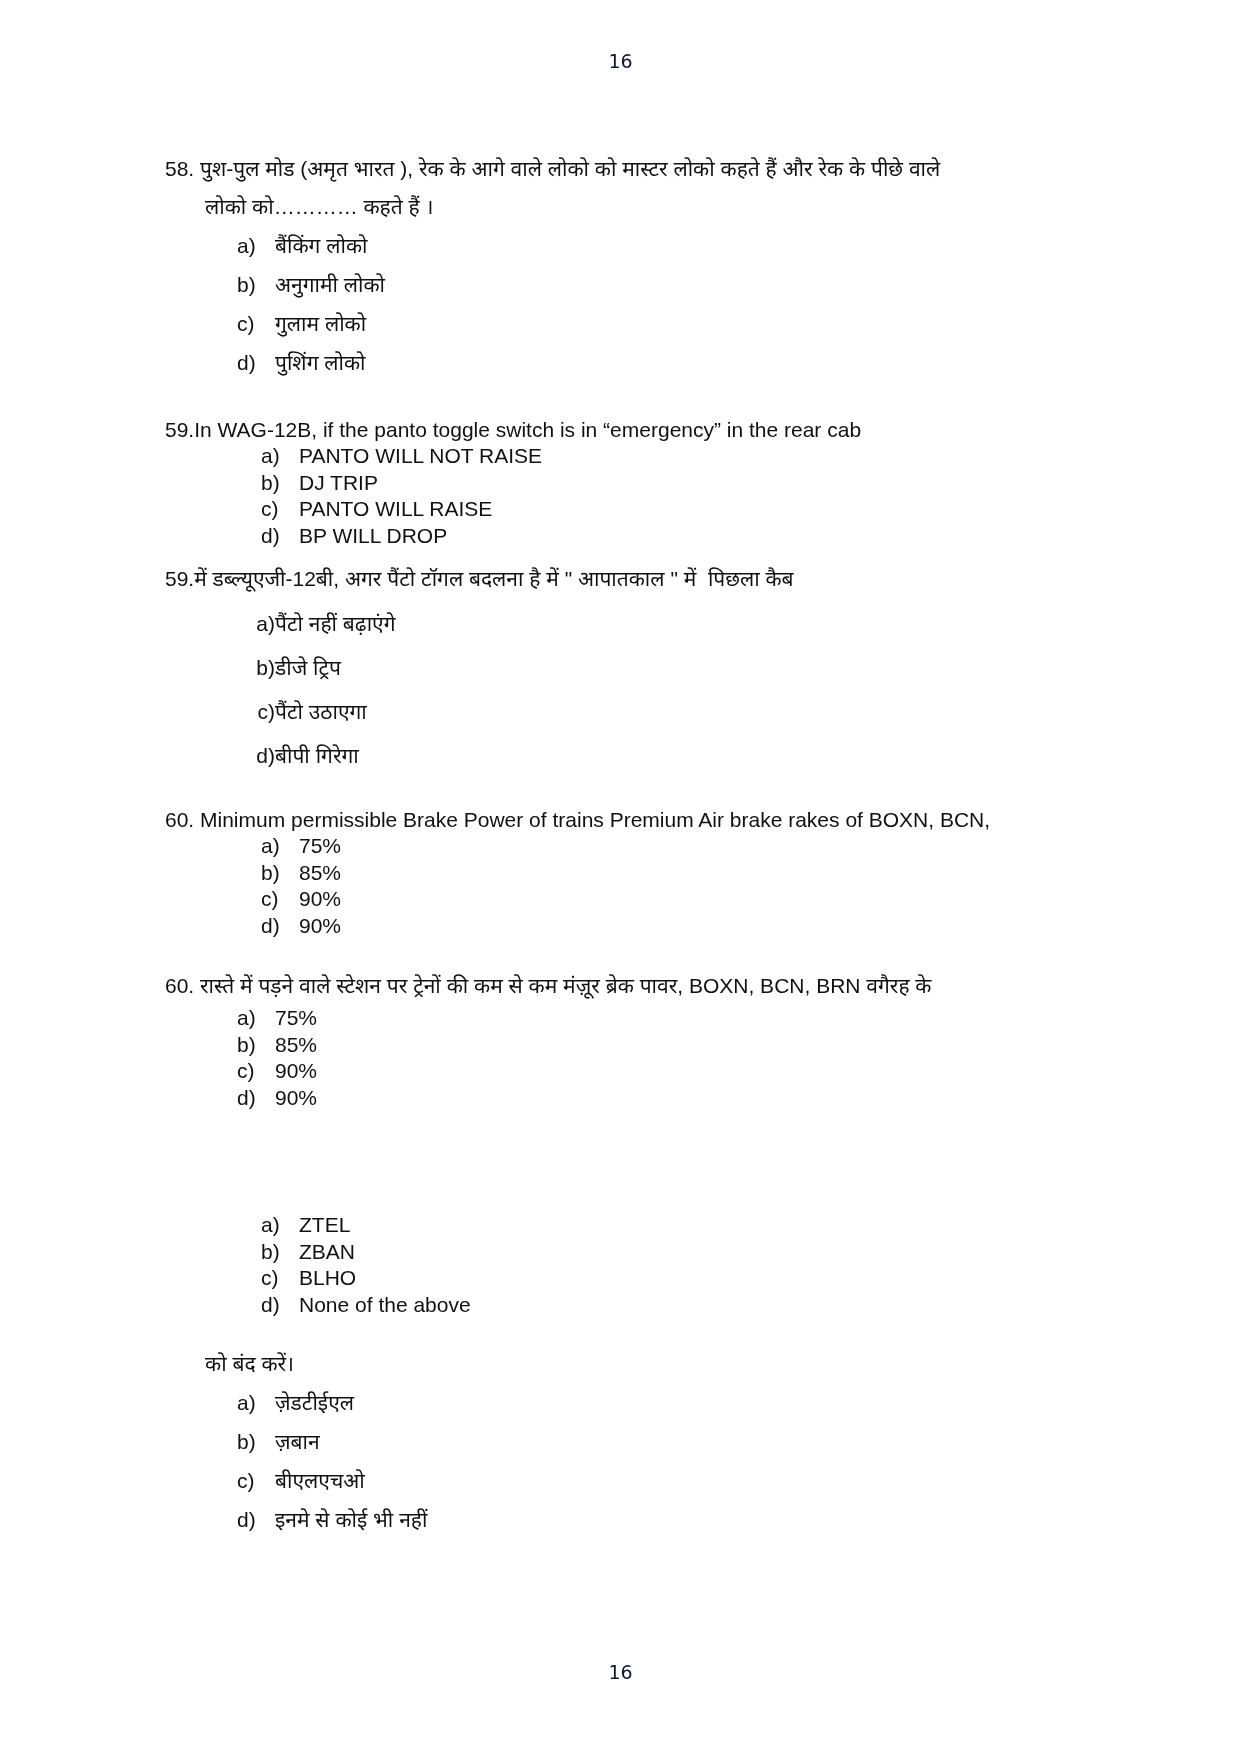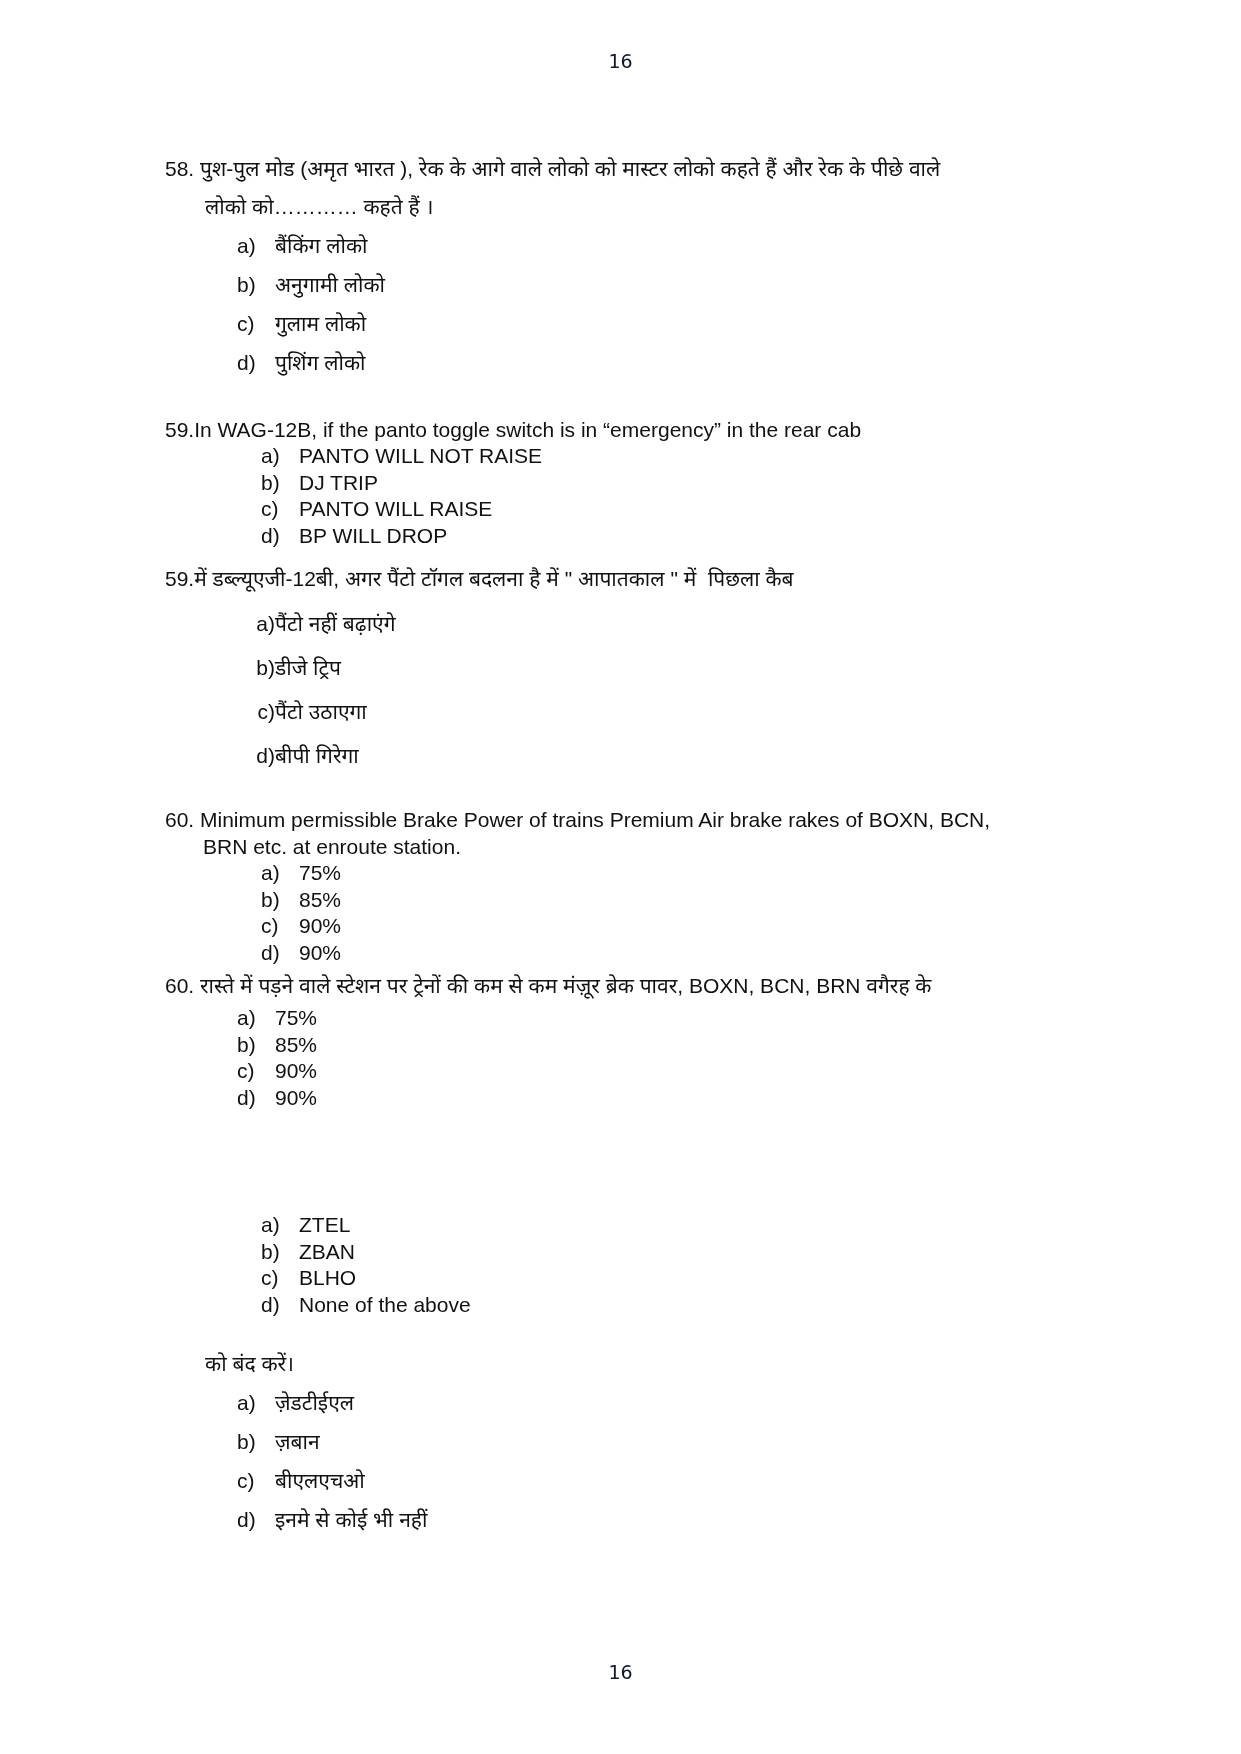--- a/index.html
+++ b/index.html
@@ -85,21 +85,20 @@
       </li>
     <li style="line-height:44px;">
         <span class="lbl">d)</span>
         <span>बीपी गिरेगा</span>
       </li>
   </ul>
 </div>
 
 <div class="q" style="top:806px;">
   <div class="stem">60. Minimum permissible Brake Power of trains Premium Air brake rakes of BOXN, BCN,</div>
-  <div class="stem" style="padding-left:38px;">BRN etc. at enroute station.</div>
   <ul class="opts en-opts" style="padding-left:96px;">
     <li>
         <span class="lbl">a)</span>
         <span>75%</span>
       </li>
     <li>
         <span class="lbl">b)</span>
         <span>85%</span>
       </li>
     <li>

